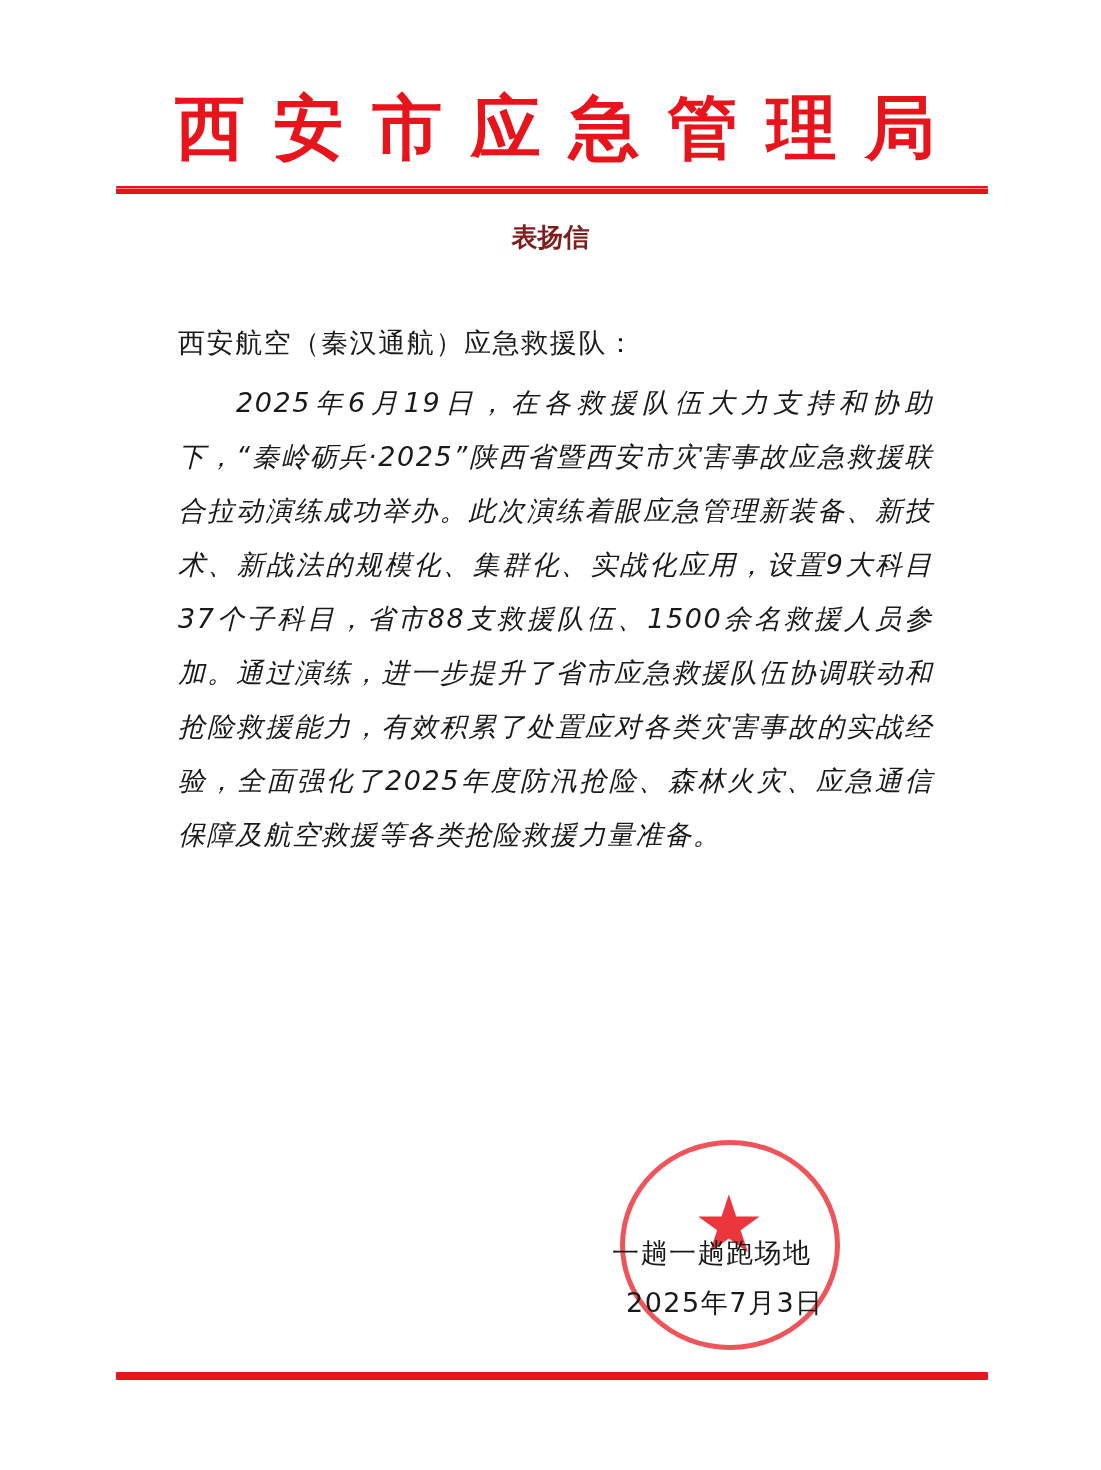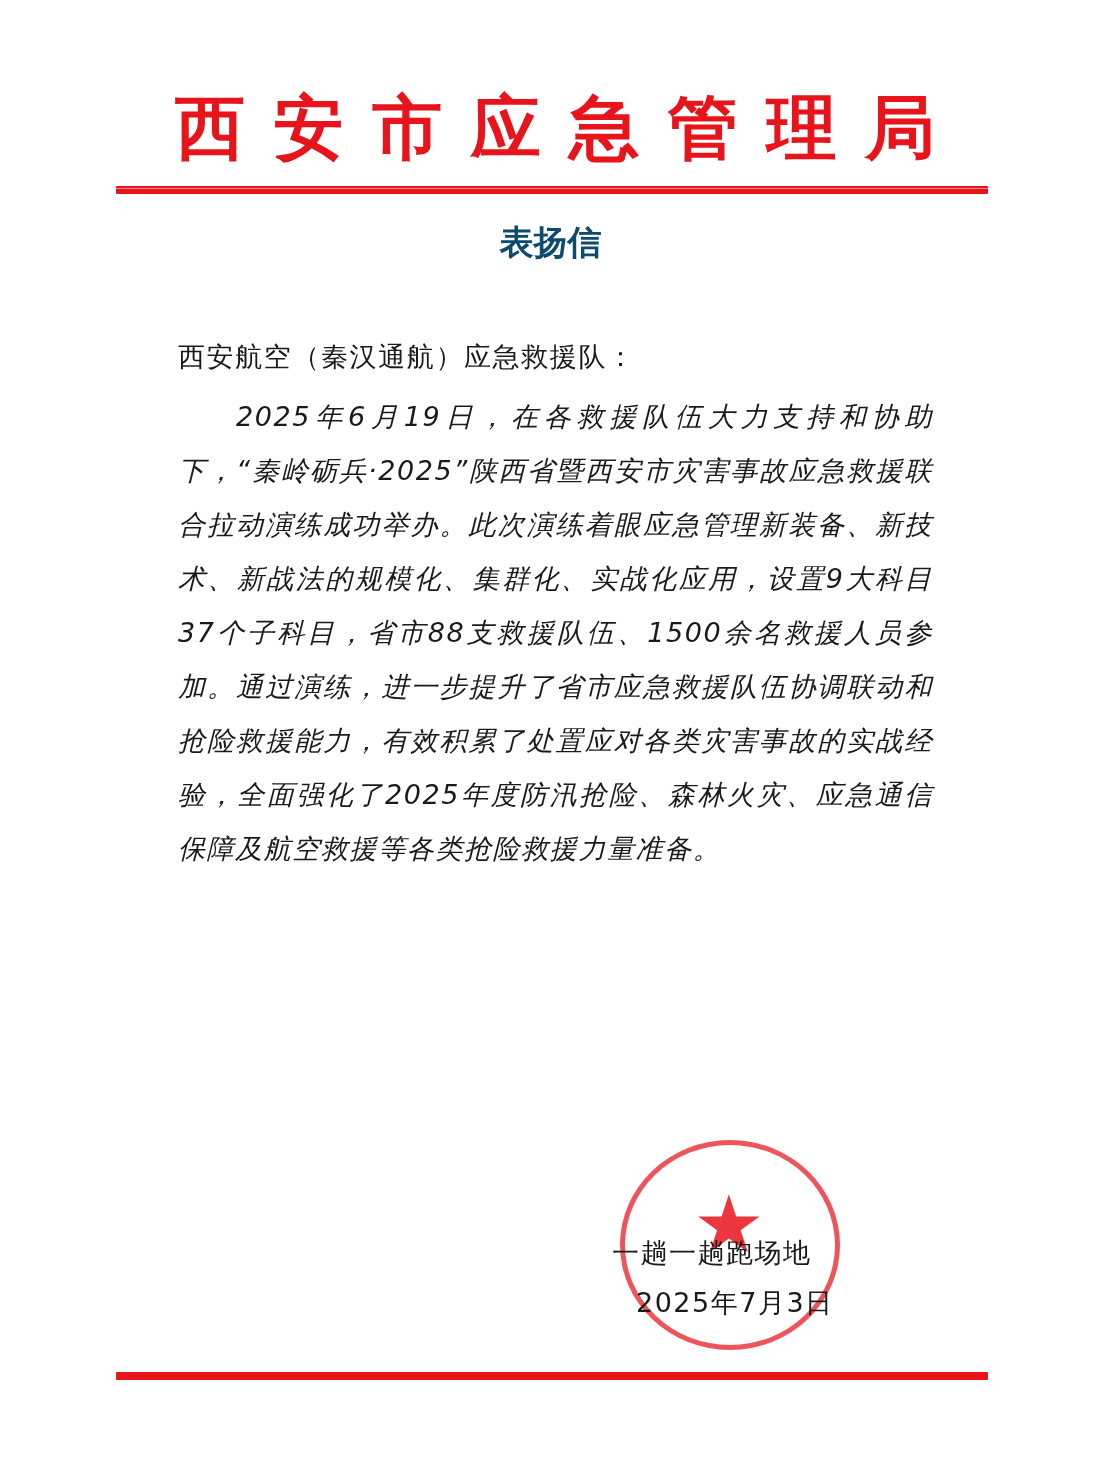--- a/index.html
+++ b/index.html
@@ -6,27 +6,27 @@
   body { width:1101px; height:1470px; position:relative; overflow:hidden;
          font-family:"DejaVu Sans", sans-serif; color:#1a1a1a; }
   .masthead { position:absolute; left:175px; top:88px; width:760px; height:80px;
               display:flex; justify-content:space-between; align-items:center; }
   .masthead span { font-family:"DejaVu Serif", serif; font-size:70px; color:#e8141c;
                    font-weight:bold; line-height:80px; }
   .rule-top { position:absolute; left:116px; top:186px; width:872px; height:8px;
               background:#e8141c; border-radius:1px; }
   .rule-top::after { content:""; position:absolute; left:0; right:0; top:2px; height:1px; background:#f58a8e; }
   .title { position:absolute; left:0; width:1101px; top:220px; text-align:center;
-           font-family:"DejaVu Serif", serif; font-weight:bold; font-size:34px; color:#0c4a6e; }
-  .body-text { position:absolute; left:178px; top:330px; width:755px; font-size:27px;
+           font-family:"DejaVu Serif", serif; font-weight:bold; font-size:26px; color:#7f1d1d; }
+  .body-text { position:absolute; left:178px; top:316px; width:755px; font-size:27px;
                line-height:54px; letter-spacing:1.6px; color:#1a1a1a; }
   .salutation { margin:0 0 6px 0; }
   .para { margin:0; text-indent:58px; text-align:justify;font-style:italic; }
   .signature { position:absolute; left:612px; top:1228px; font-size:27px; letter-spacing:1.5px; line-height:50px; }
-  .signature .date { margin-left:24px; }
+  .signature .date { margin-left:14px; }
   .seal { position:absolute; left:620px; top:1140px; width:210px; height:200px; border-radius:50%;
           border:5px solid rgba(232,20,28,0.85); opacity:0.85; }
   .seal .star { position:absolute; left:68px; top:40px; font-size:80px; color:#e8141c; line-height:80px; }
   .rule-bottom { position:absolute; left:116px; top:1372px; width:872px; height:8px;
                  background:#e8141c; border-radius:1px; }
 </style>
 </head>
 <body>
 
 <div class="masthead">

